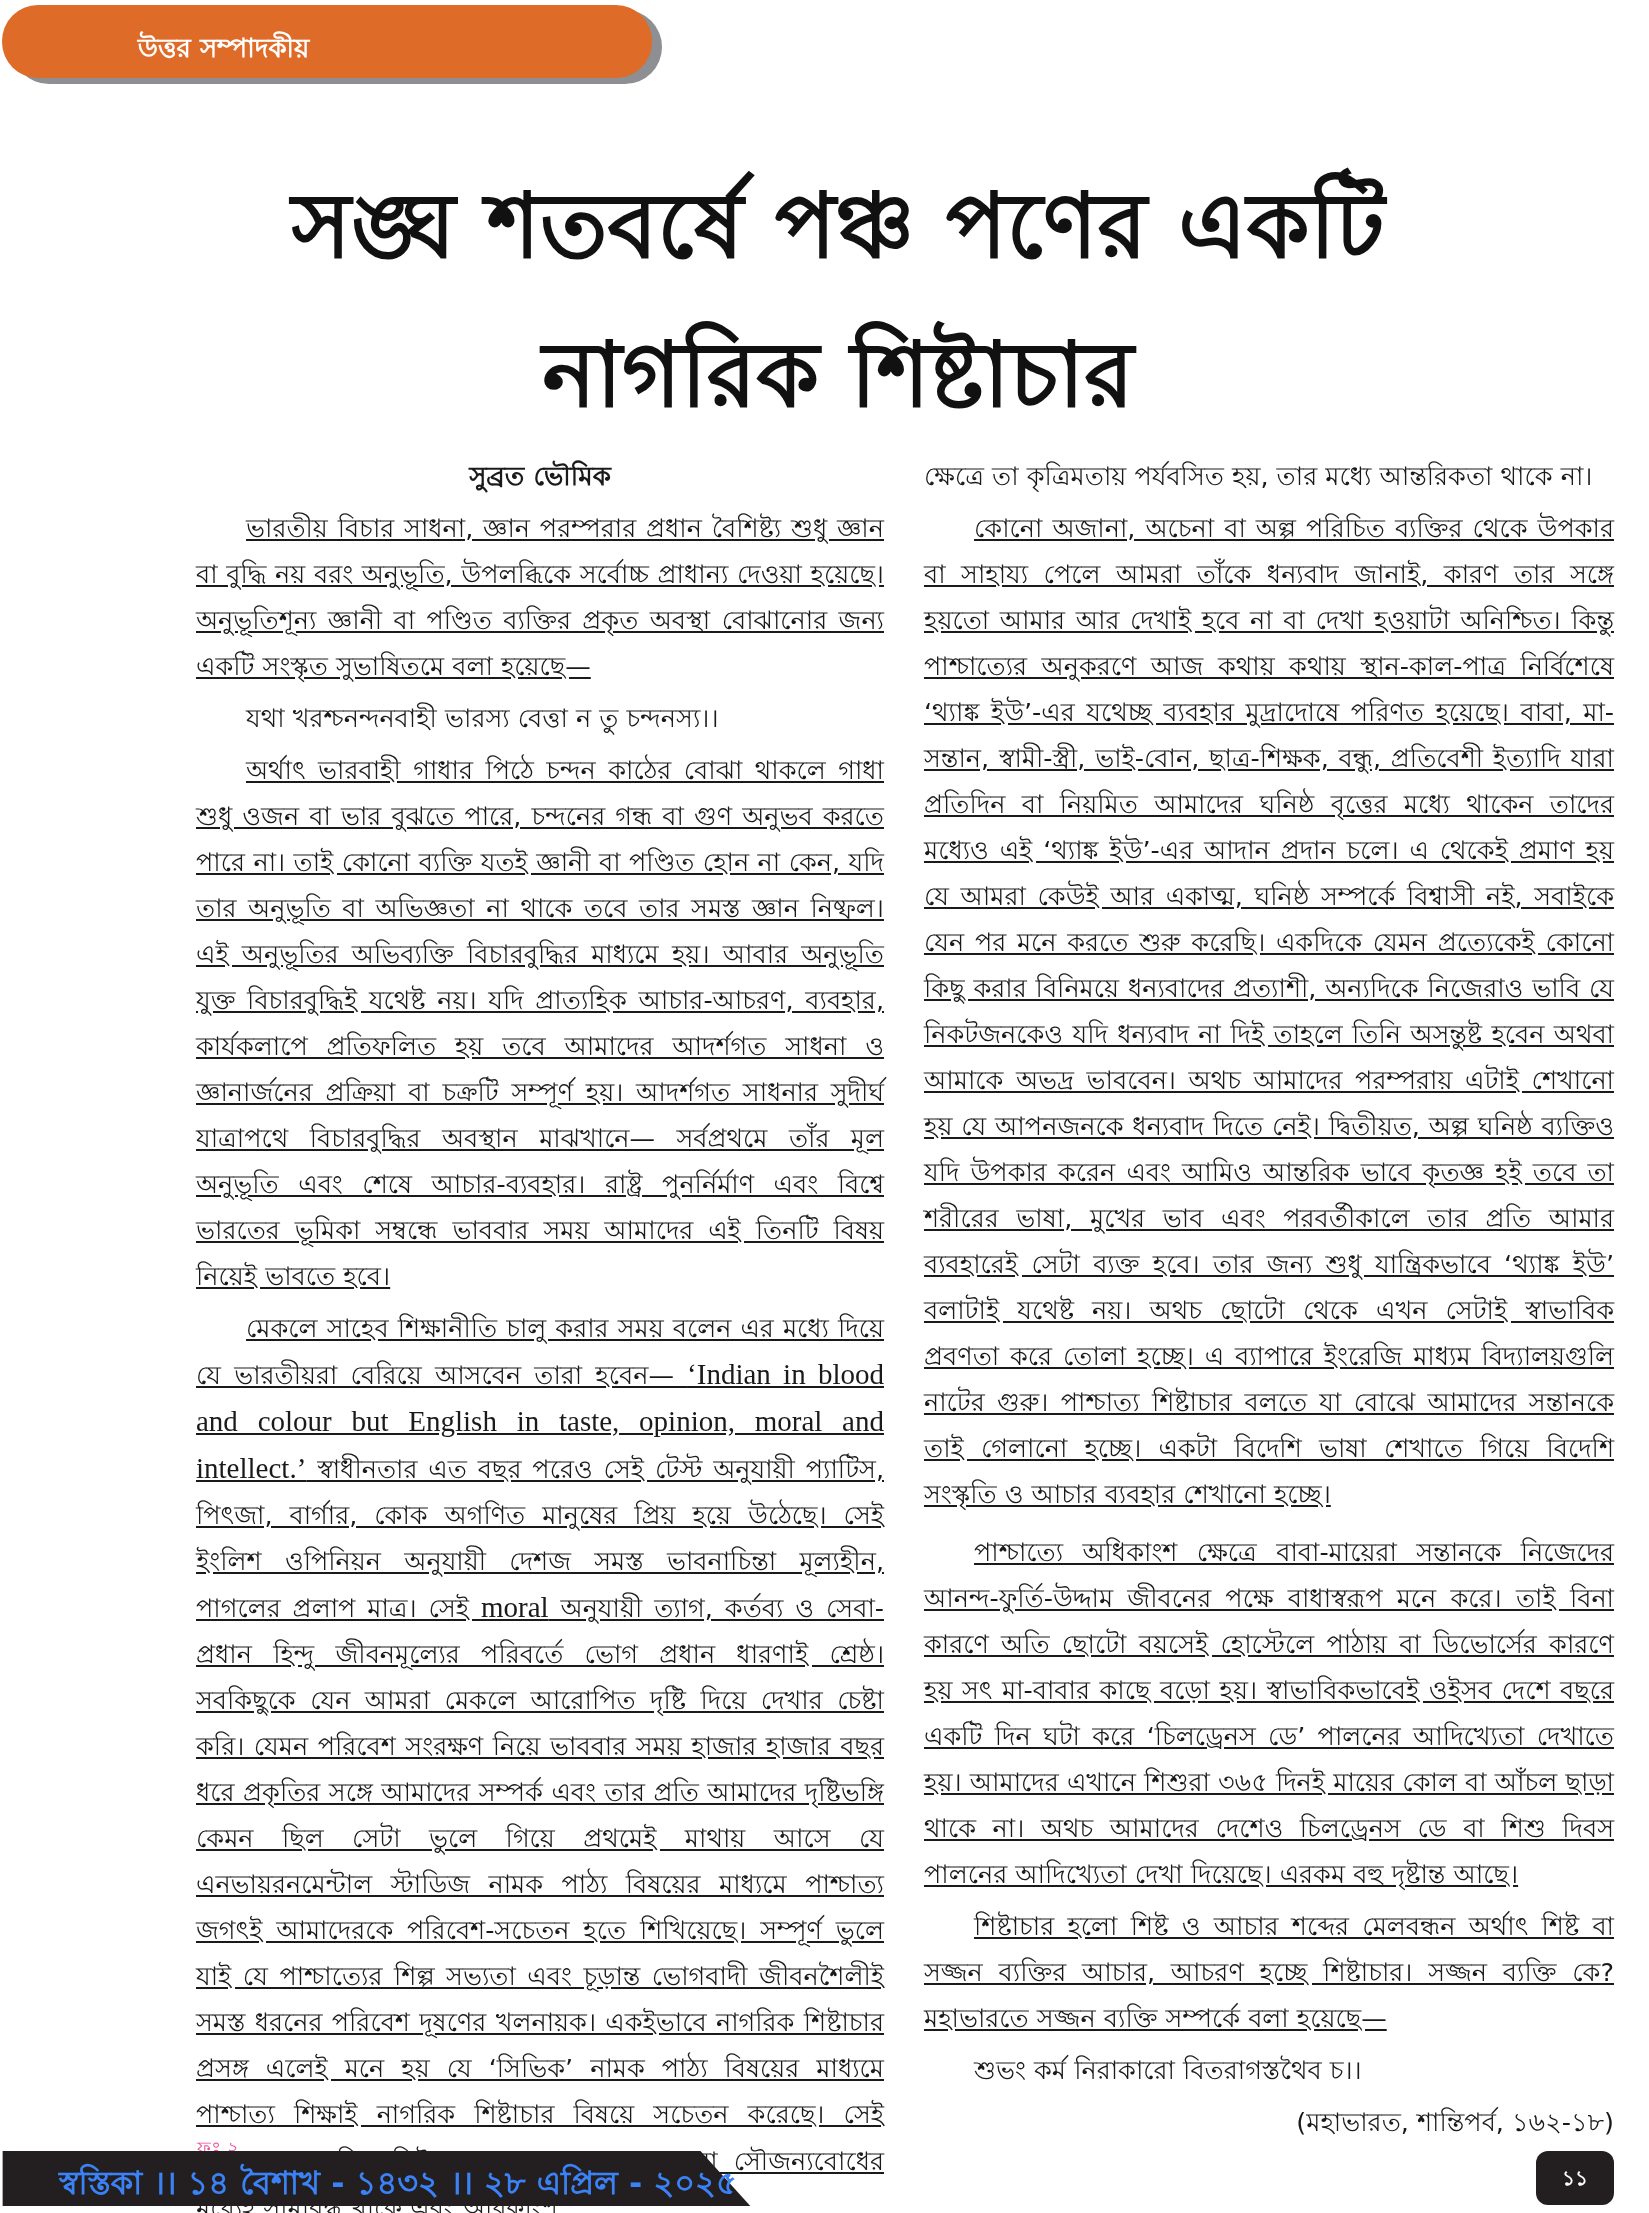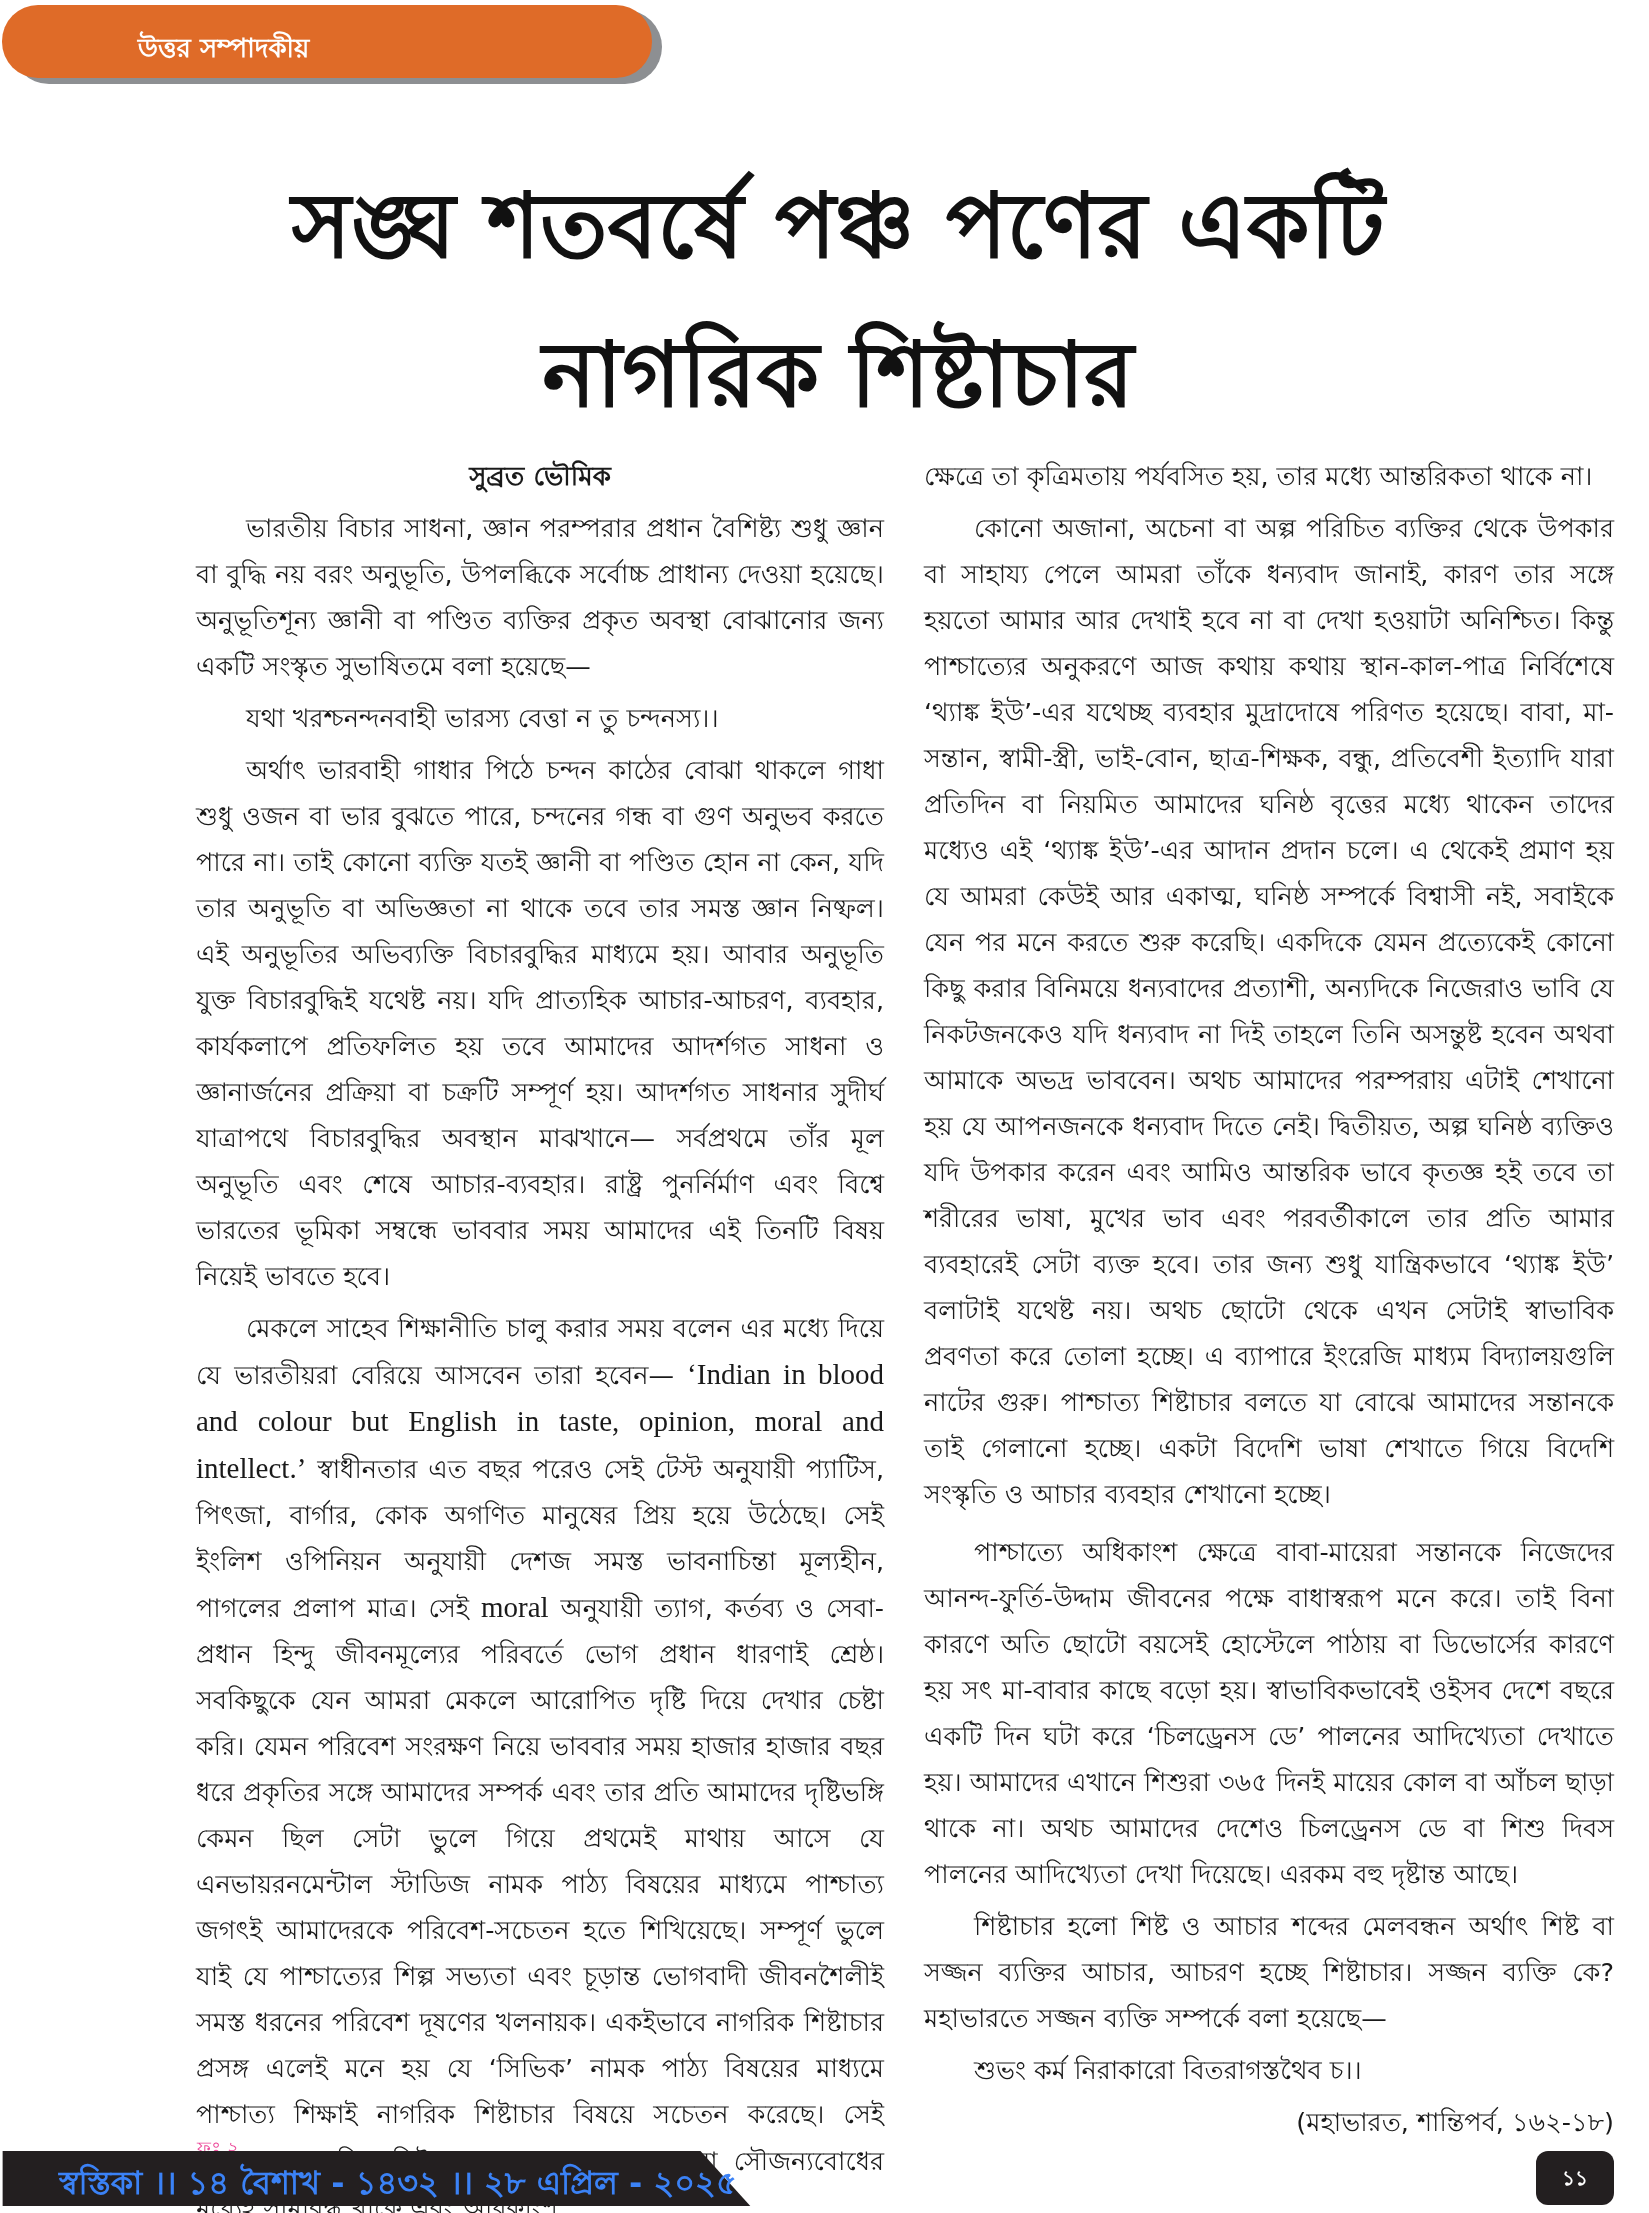--- a/index.html
+++ b/index.html
@@ -18,21 +18,21 @@
   .headline { position: absolute; left: 0; top: 138px; width: 1650px; text-align: center;
          font-family: "DejaVu Sans", sans-serif; font-weight: bold; color: #111; }
   .headline-line { display: block; font-size: 90px; line-height: 149px; white-space: nowrap; }
 
   
   .column { position: absolute; top: 447px; font-size: 25.5px; line-height: 46px;
          text-align: justify; }
   .col-left  { left: 190px; width: 700px; }
   .col-right { left: 918px; width: 702px; }
   .column p { margin: 6px; }
-  .indent { text-indent: 50px; }
+  .indent { text-indent: 50px; text-decoration: underline; }
   .byline { text-align: center; font-weight: bold; font-size: 26px; }
   .verse { padding-left: 50px; text-align: left; }
   .para-gap { margin-top: 12px !important; }
   .citation { text-align: right; }
   .en { font-family: "Liberation Serif", "DejaVu Serif", serif; font-size: 29px; }
 
   
   .form-mark { position: absolute; left: 197px; top: 2134px; font-size: 19px; color: #ec4899; text-align: right; }
   .footer-band { position: absolute; left: 0; top: 2151px; width: 789px; height: 55px; }
   .footer-band svg { display: block; }

